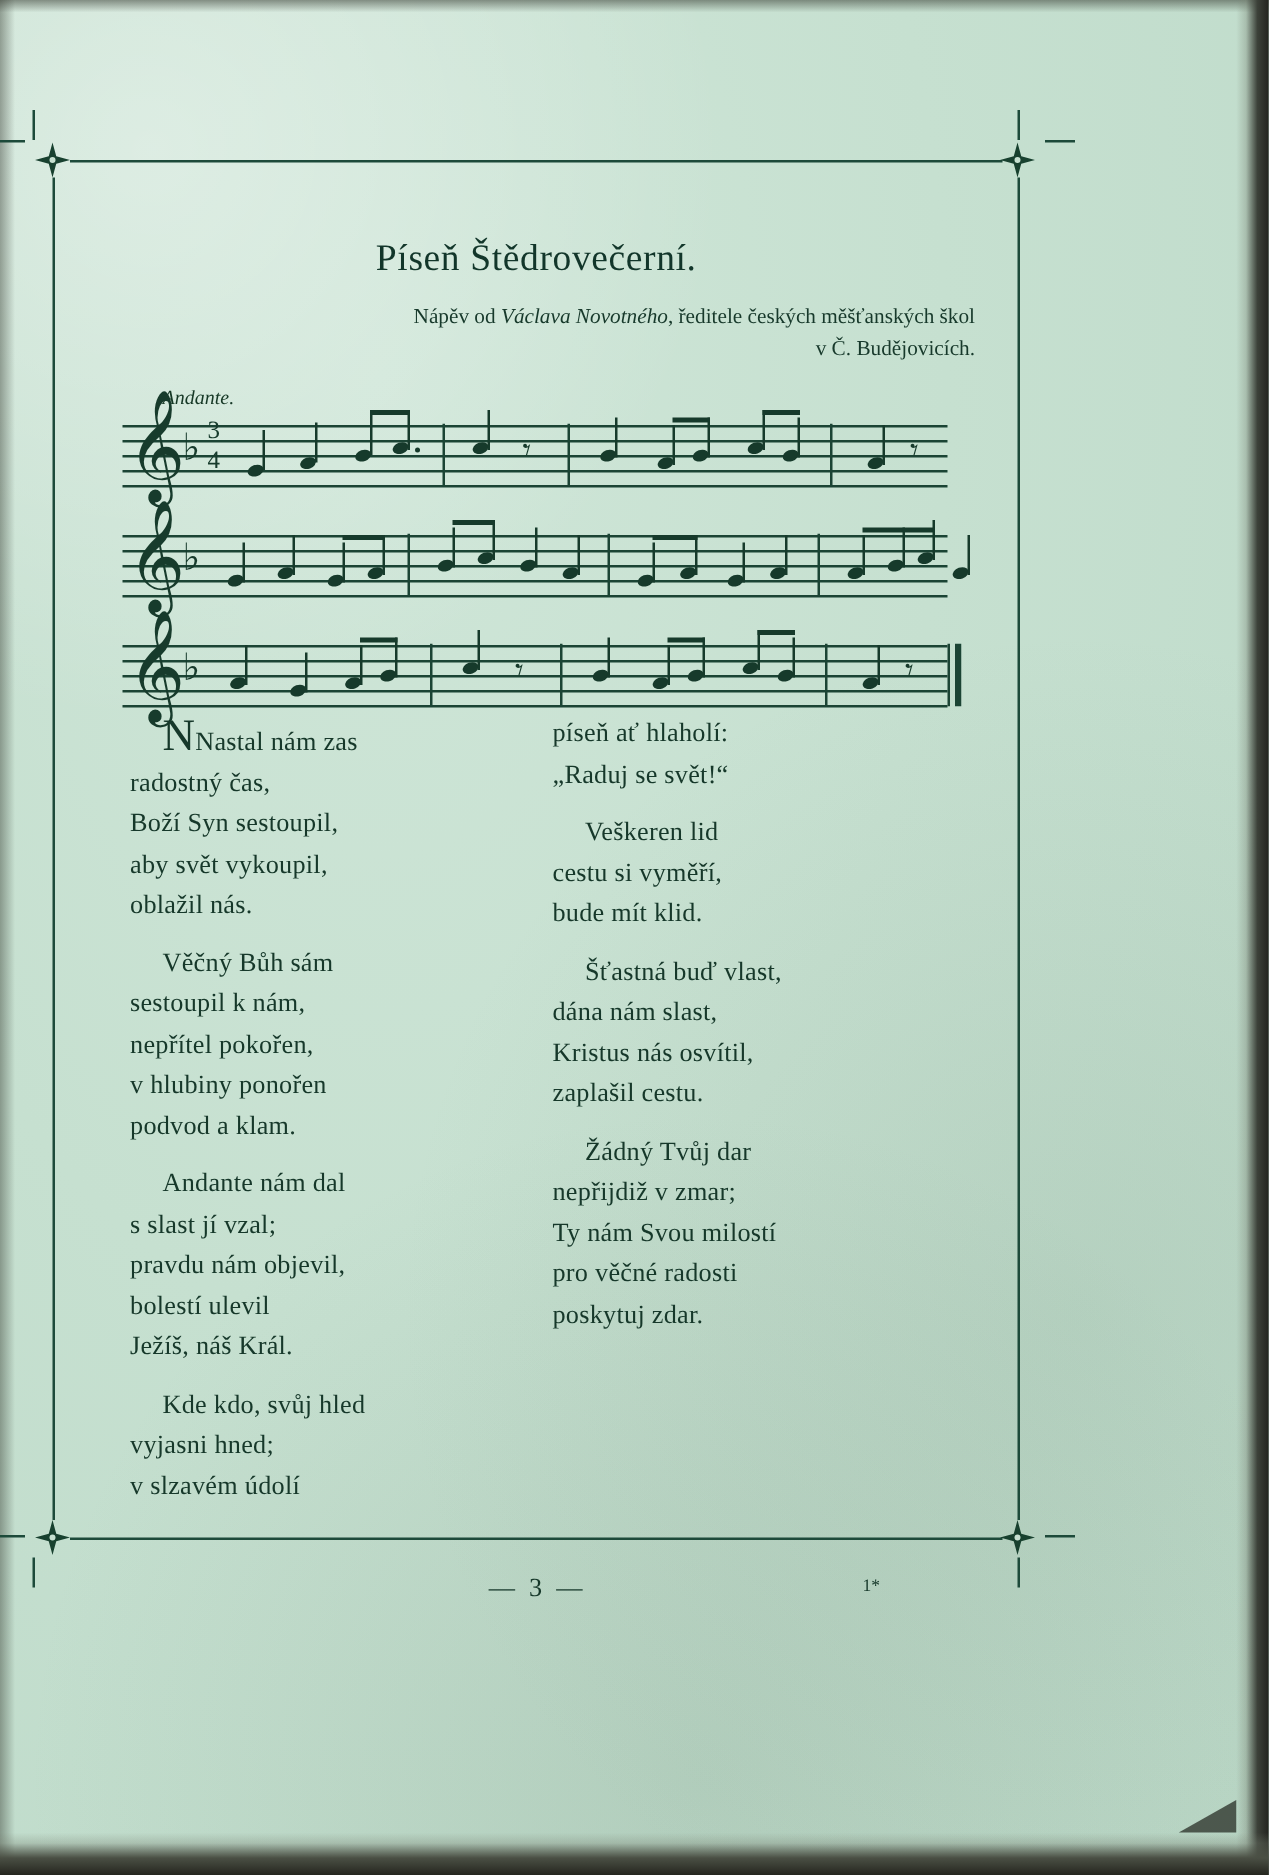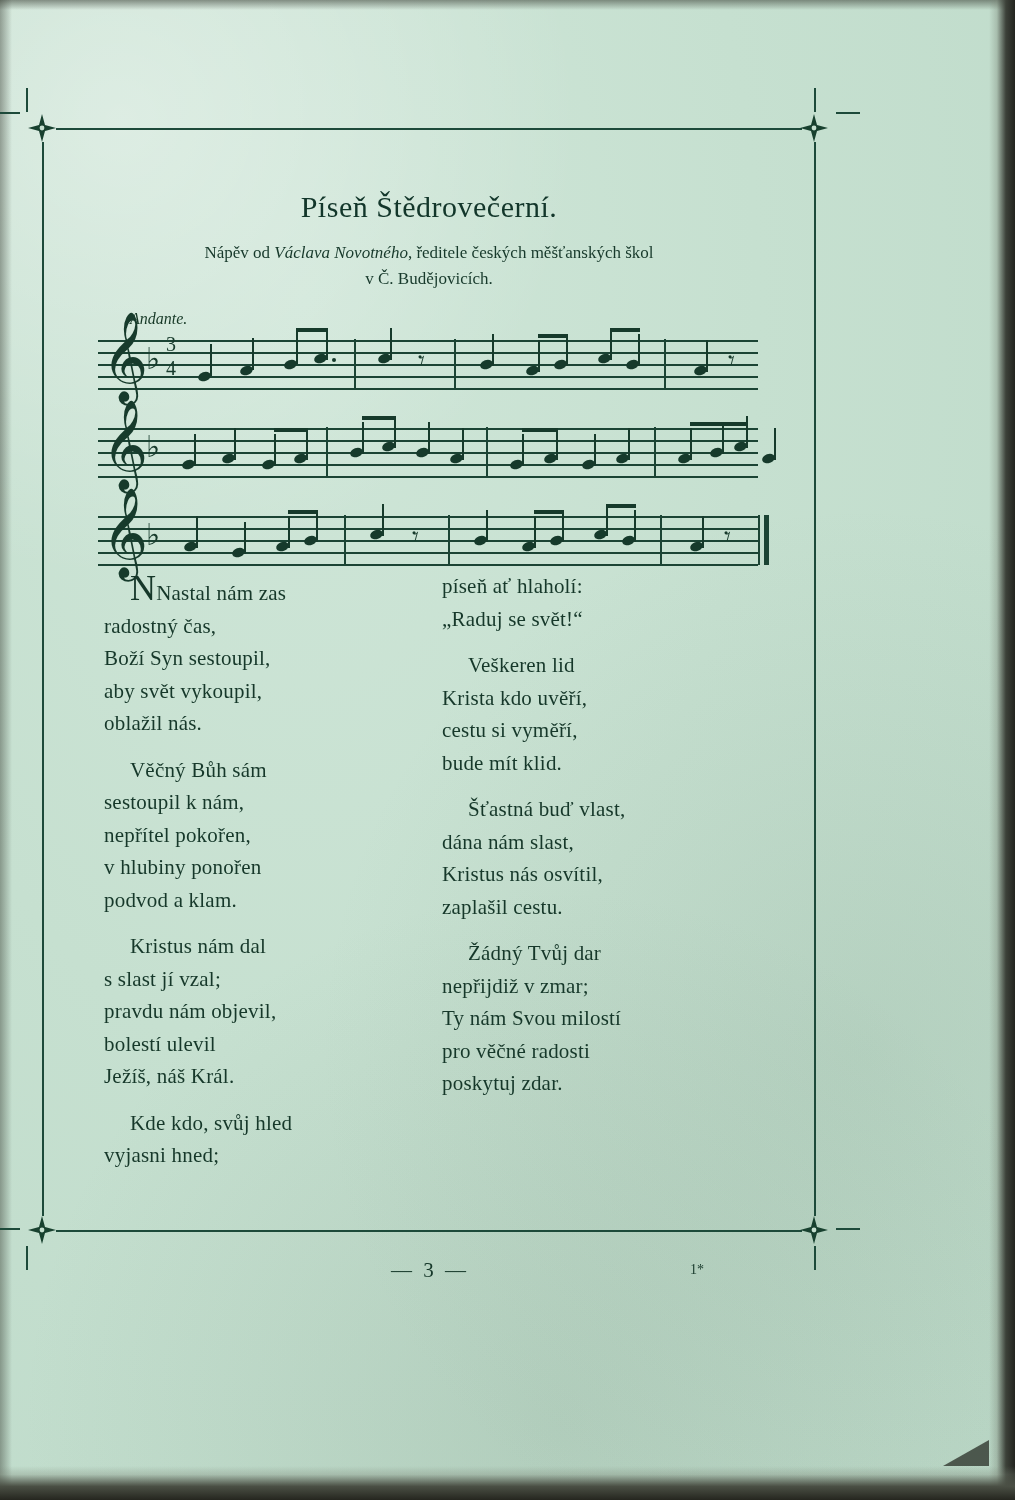--- a/index.html
+++ b/index.html
@@ -123,21 +123,21 @@
     font-size: 30px;
     color: #12362a;
     letter-spacing: 0.5px;
     font-family: "Liberation Serif", serif;
   }
   .byline {
     position: absolute;
     left: 36px;
     top: 112px;
     width: 702px;
-    text-align: center;
+    text-align: right;
     font-size: 17px;
     color: #17392b;
     line-height: 1.5;
   }
   .byline .ital { font-style: italic; }
 
   .tempo {
     position: absolute;
     left: 88px;
     top: 182px;
@@ -516,40 +516,40 @@
           <p>oblažil nás.</p>
         </div>
         <div class="stanza">
           <p class="indent">Věčný Bůh sám</p>
           <p>sestoupil k nám,</p>
           <p>nepřítel pokořen,</p>
           <p>v hlubiny ponořen</p>
           <p>podvod a klam.</p>
         </div>
         <div class="stanza">
-          <p class="indent">Kristus nám dal</p>
+          <p class="indent">Andante nám dal</p>
           <p>s slast jí vzal;</p>
           <p>pravdu nám objevil,</p>
           <p>bolestí ulevil</p>
           <p>Ježíš, náš Král.</p>
         </div>
         <div class="stanza">
           <p class="indent">Kde kdo, svůj hled</p>
           <p>vyjasni hned;</p>
+          <p>v slzavém údolí</p>
         </div>
       </div>
 
       <div class="lyr-col lyr-col-right">
         <div class="stanza">
           <p>píseň ať hlaholí:</p>
           <p>„Raduj se svět!“</p>
         </div>
         <div class="stanza">
           <p class="indent">Veškeren lid</p>
-          <p>Krista kdo uvěří,</p>
           <p>cestu si vyměří,</p>
           <p>bude mít klid.</p>
         </div>
         <div class="stanza">
           <p class="indent">Šťastná buď vlast,</p>
           <p>dána nám slast,</p>
           <p>Kristus nás osvítil,</p>
           <p>zaplašil cestu.</p>
         </div>
         <div class="stanza">

